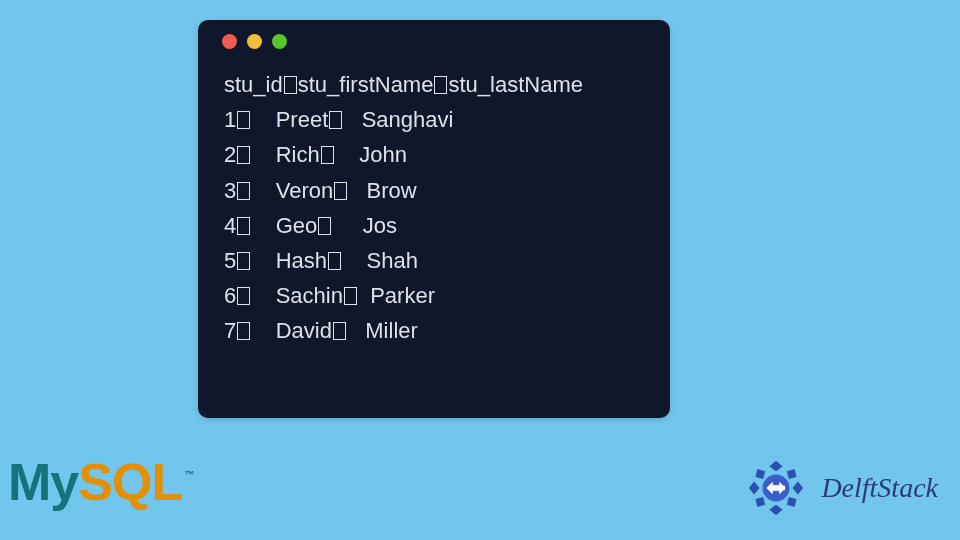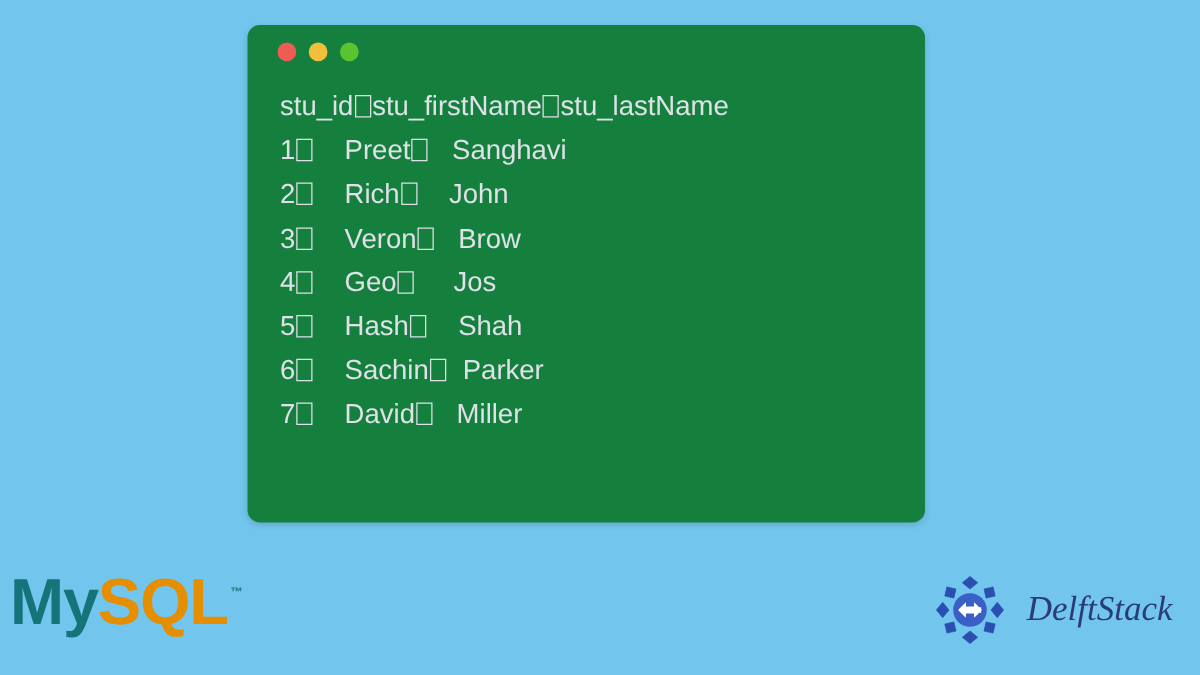--- a/index.html
+++ b/index.html
@@ -8,23 +8,23 @@
     height: 540px;
     background: #72c6ed;
     font-family: Arial, Helvetica, sans-serif;
     position: relative;
     overflow: hidden;
   }
   .terminal {
     position: absolute;
     left: 198px;
     top: 20px;
-    width: 542px;
+    width: 472px;
     height: 398px;
-    background: #15803d;
+    background: #0f172a;
     border-radius: 10px;
     padding: 14px 18px 18px 18px;
     box-shadow: 0 2px 6px rgba(0,0,0,0.15);
   }
   .dots { display: flex; gap: 10px; margin-bottom: 18px; margin-left: 6px;}
   .dot { width: 15px; height: 15px; border-radius: 50%; }
   .dot.red { background: #ee5c54; }
   .dot.yellow { background: #f2be3c; }
   .dot.green { background: #59c42e; }
   .term-body {

